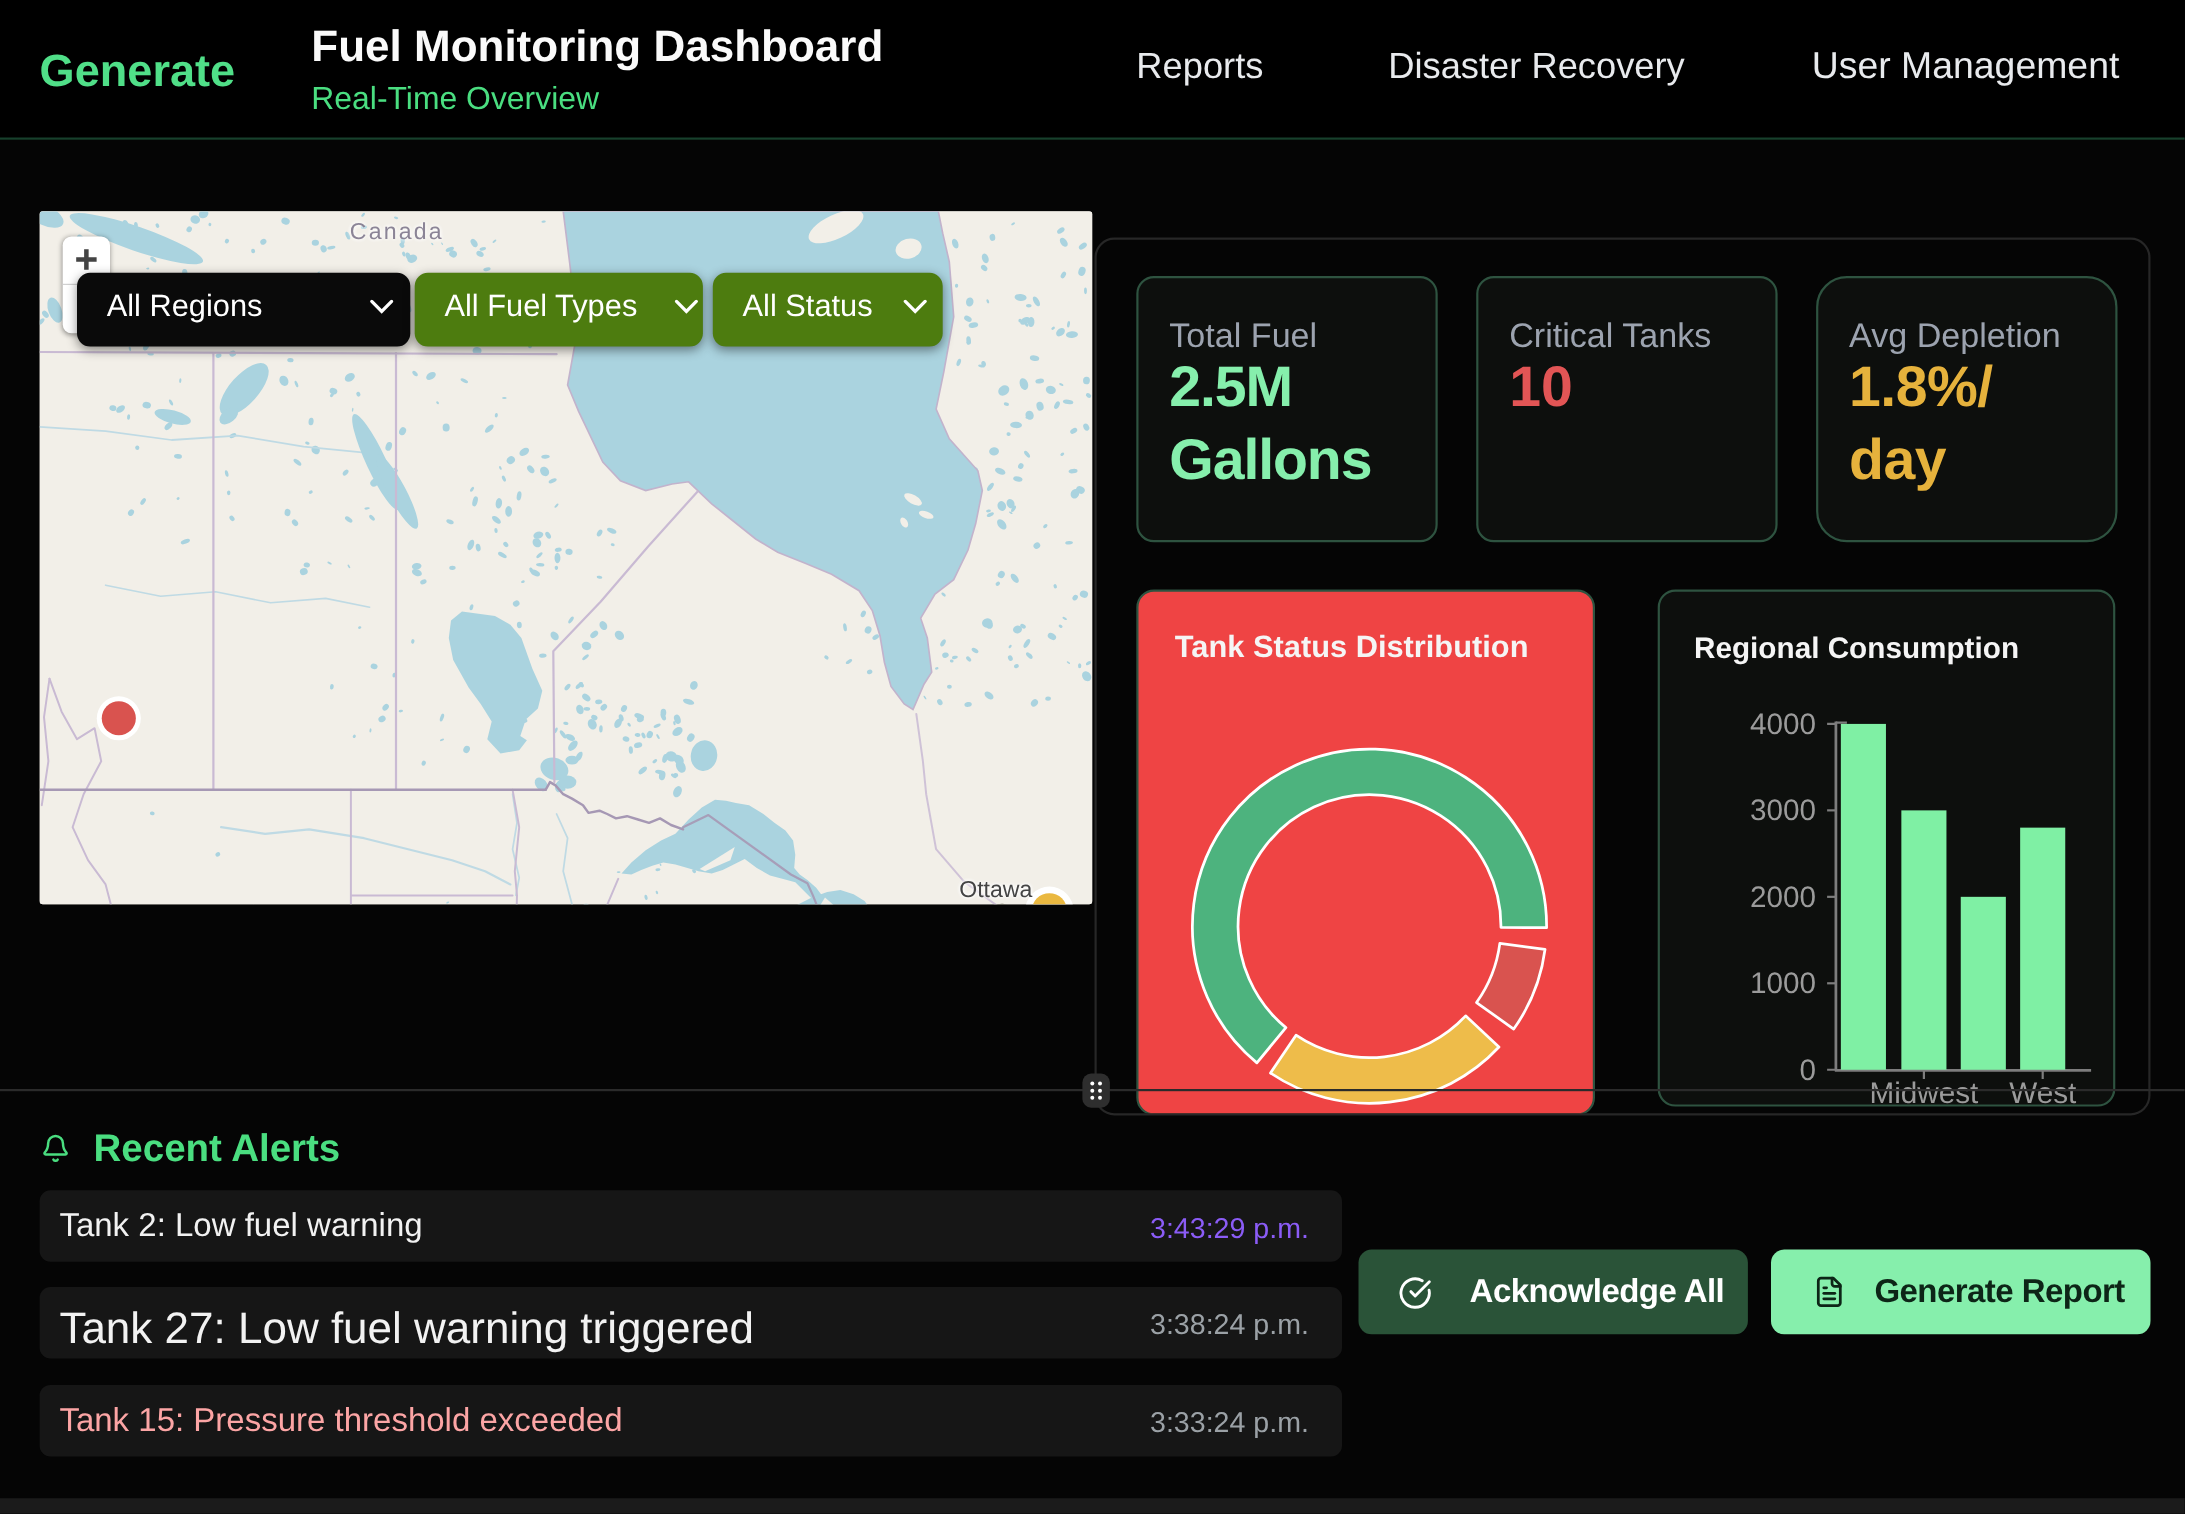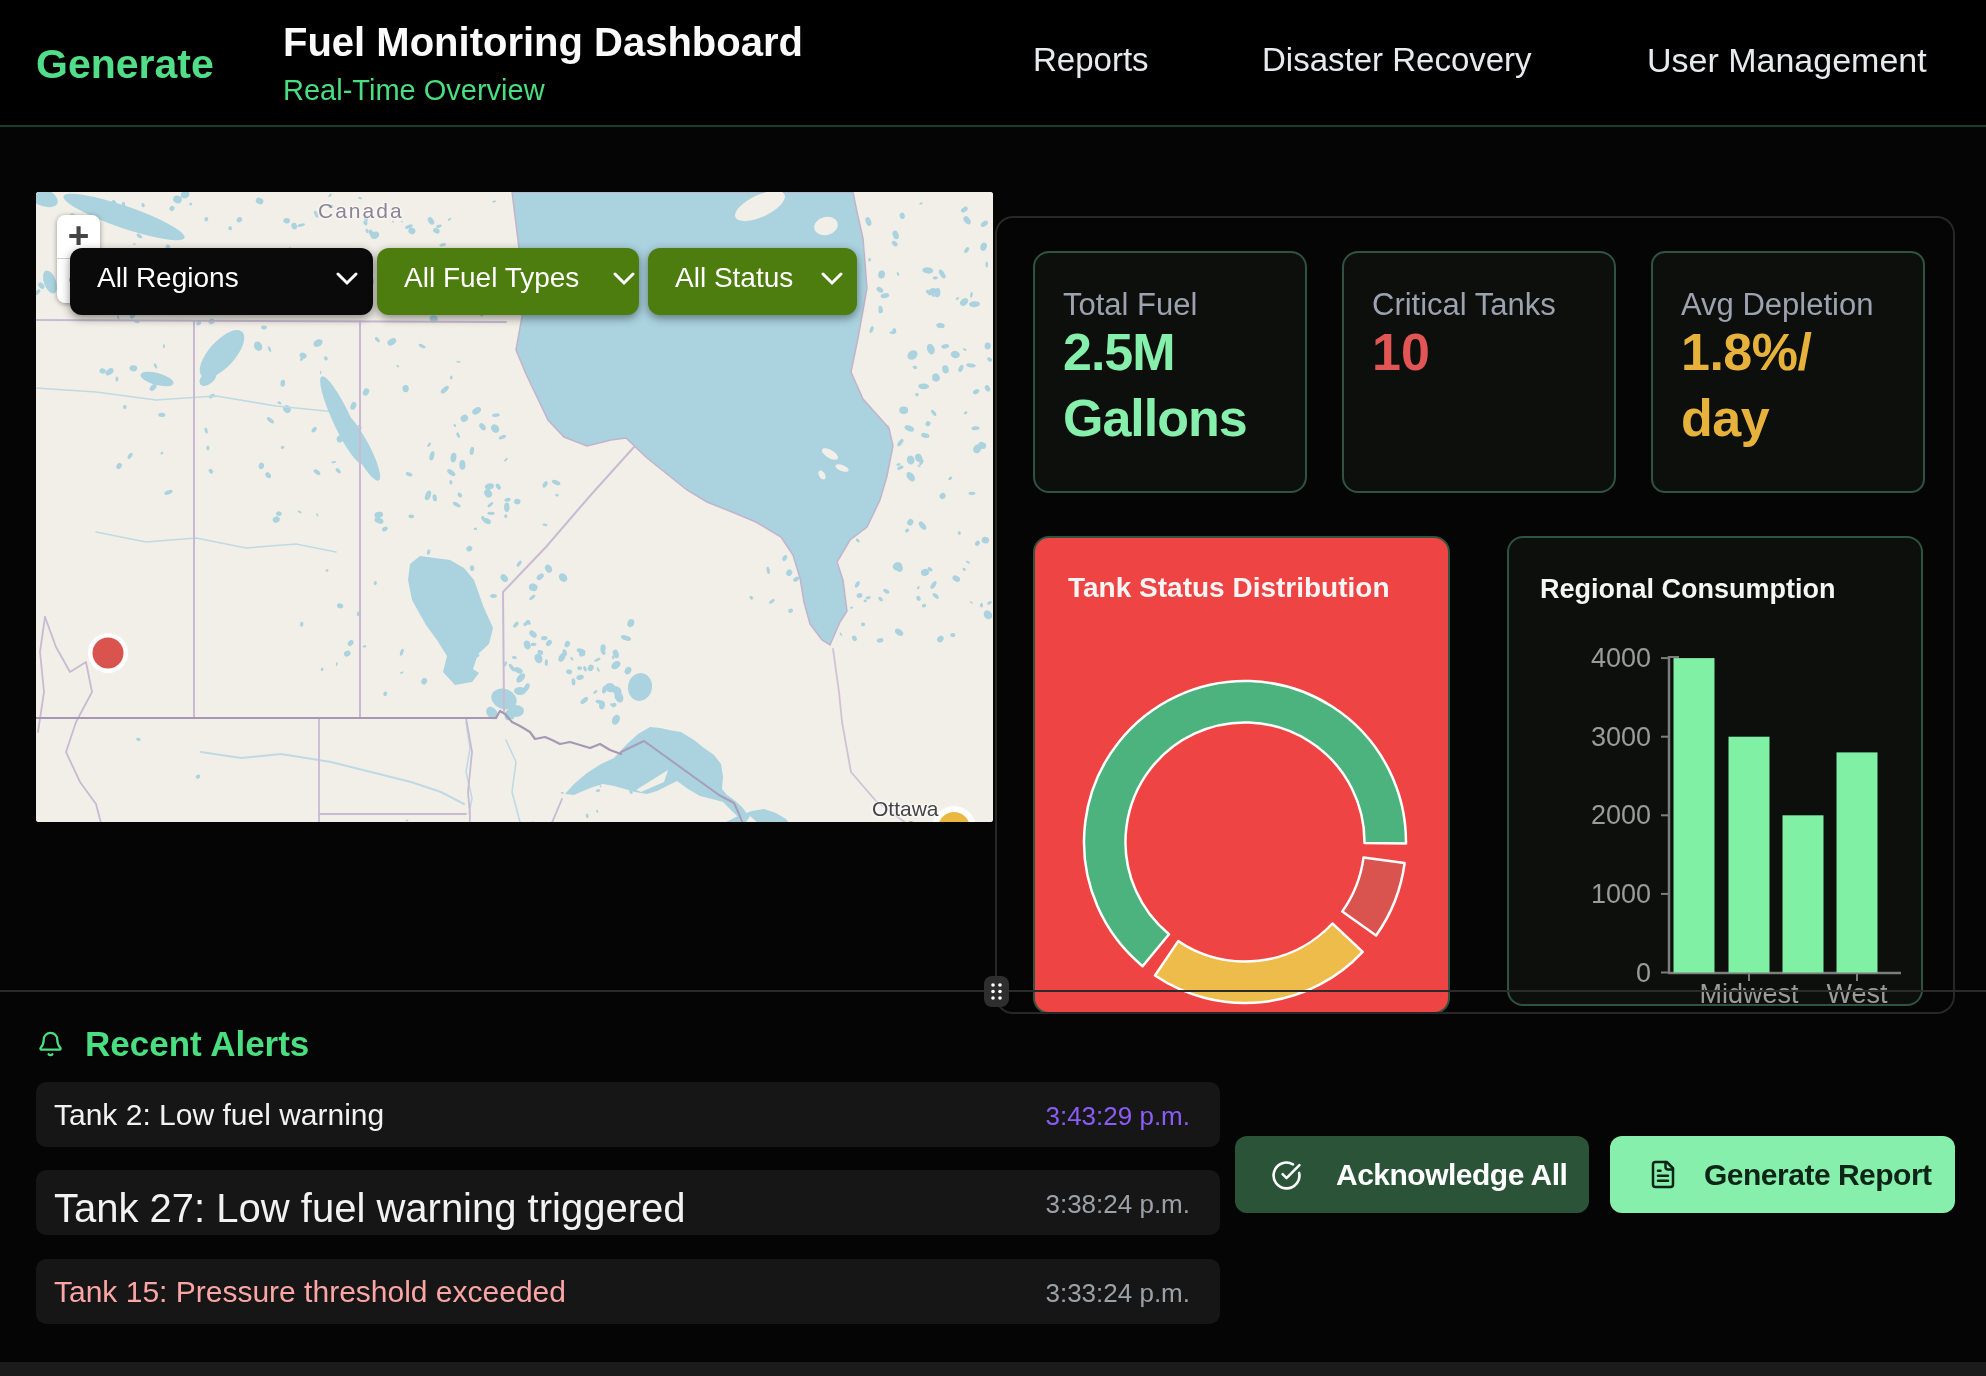--- a/index.html
+++ b/index.html
@@ -561,21 +561,21 @@
 <div class="abs" style="left:995px;top:192px;width:960px;height:798px;border:2px solid #272727;border-radius:18px;overflow:hidden;background:#050505;margin-top:24px;">
 
   <div class="abs" style="left:36px;top:33px;width:274px;height:242px;background:#0d0f0d;border:2px solid #2e5340;border-radius:16px;">
     <div class="abs" style="left:28px;top:34px;font-size:31px;color:#9ca3af;">Total Fuel</div>
     <div class="abs" style="left:28px;top:66px;font-size:52px;font-weight:bold;color:#86efac;line-height:66px;letter-spacing:-1px;width:230px;">2.5M Gallons</div>
   </div>
   <div class="abs" style="left:345px;top:33px;width:274px;height:242px;background:#0d0f0d;border:2px solid #2e5340;border-radius:16px;">
     <div class="abs" style="left:28px;top:34px;font-size:31px;color:#9ca3af;">Critical Tanks</div>
     <div class="abs" style="left:28px;top:66px;font-size:52px;font-weight:bold;color:#e25555;line-height:66px;">10</div>
   </div>
-  <div class="abs" style="left:654px;top:33px;width:274px;height:242px;background:#0d0f0d;border:2px solid #2e5340;border-radius:14px;">
+  <div class="abs" style="left:654px;top:33px;width:274px;height:242px;background:#0d0f0d;border:2px solid #2e5340;border-radius:28px;">
     <div class="abs" style="left:28px;top:34px;font-size:31px;color:#9ca3af;">Avg Depletion</div>
     <div class="abs" style="left:28px;top:66px;font-size:52px;font-weight:bold;color:#e6b23c;line-height:66px;letter-spacing:-0.5px;width:150px;">1.8%/ day</div>
   </div>
 
   <div class="abs" style="left:36px;top:318px;width:417px;height:478px;background:#ef4444;border:2px solid #2e5340;border-radius:16px;">
     <div class="abs" style="left:33px;top:34px;font-size:28px;font-weight:bold;color:#f5f5f5;">Tank Status Distribution</div>
     <svg width="417" height="468" viewBox="0 0 417 468" style="position:absolute;left:0;top:0">
         <path d="M107.6,428.2 A161,161 0 1 1 371.0,305.4 L329.5,305.0 A119.5,119.5 0 1 0 134.0,396.2 Z" fill="#4db37e" stroke="#fff" stroke-width="2.5" stroke-linejoin="round"></path>
         <path d="M369.6,325.0 A161,161 0 0 1 341.1,397.5 L307.3,373.4 A119.5,119.5 0 0 0 328.5,319.6 Z" fill="#d9534f" stroke="#fff" stroke-width="2.5" stroke-linejoin="round"></path>
         <path d="M327.7,413.8 A161,161 0 0 1 120.0,437.5 L143.2,403.1 A119.5,119.5 0 0 0 297.4,385.5 Z" fill="#eebc4a" stroke="#fff" stroke-width="2.5" stroke-linejoin="round"></path>

